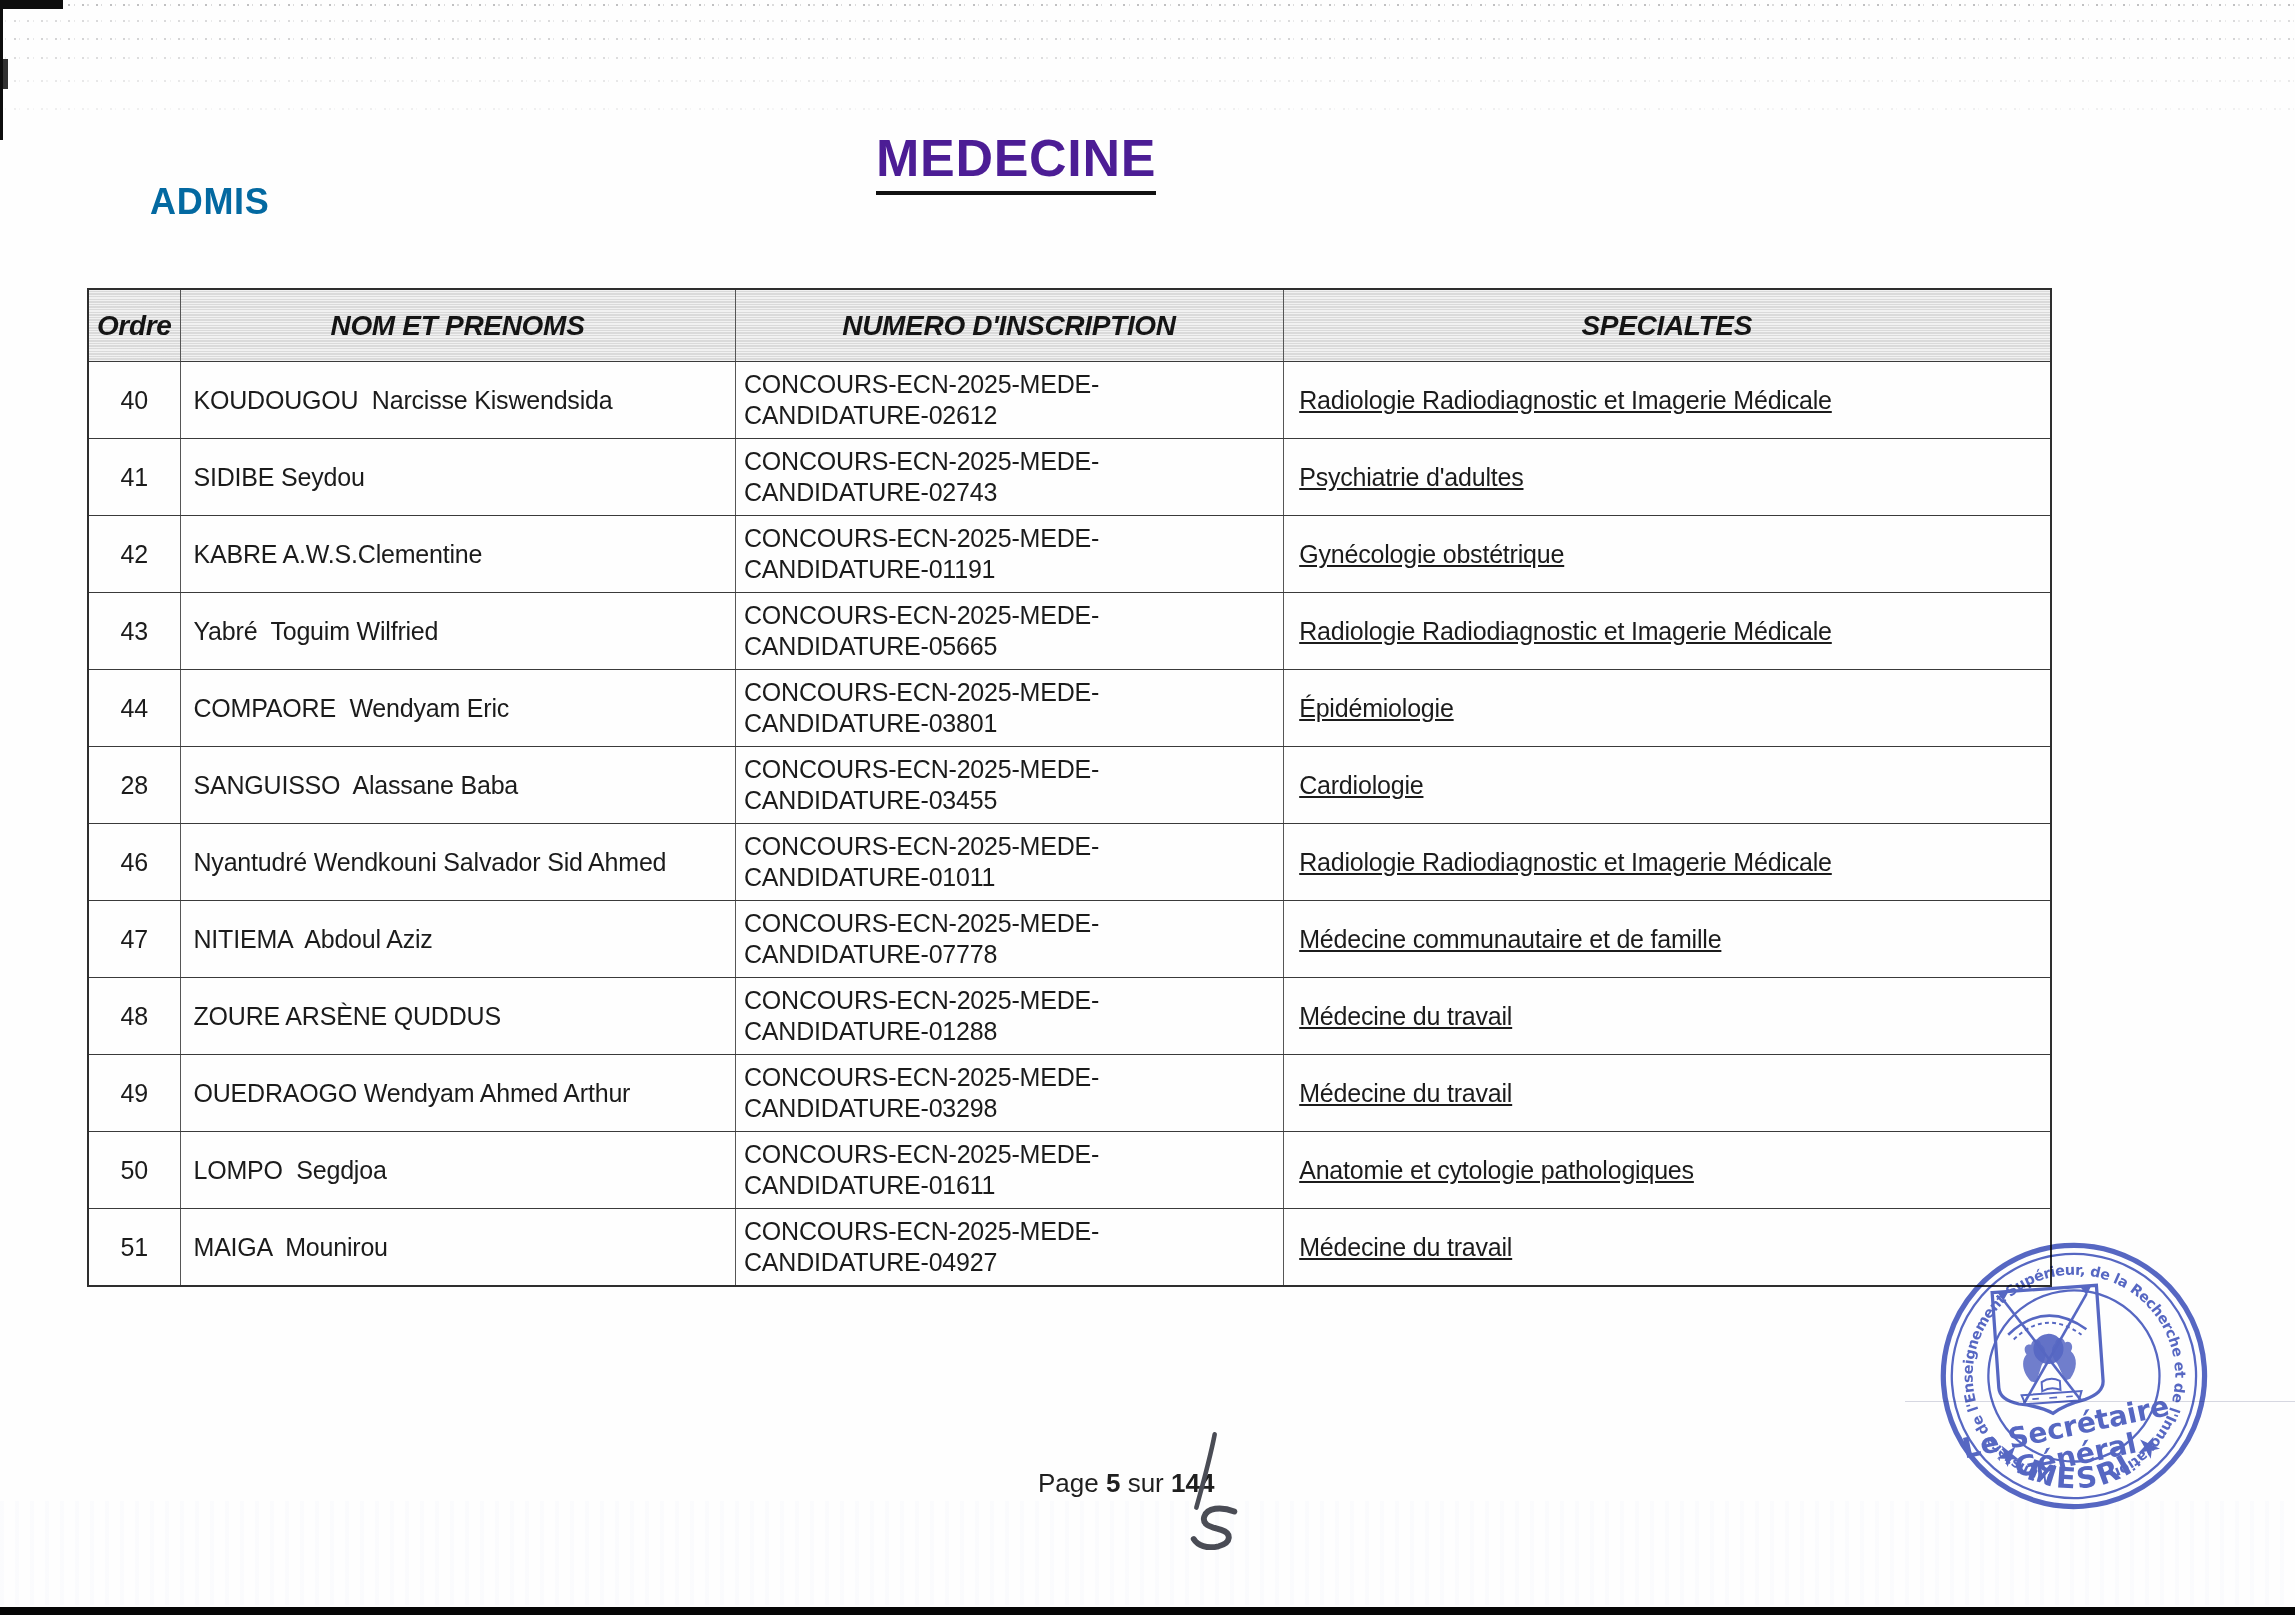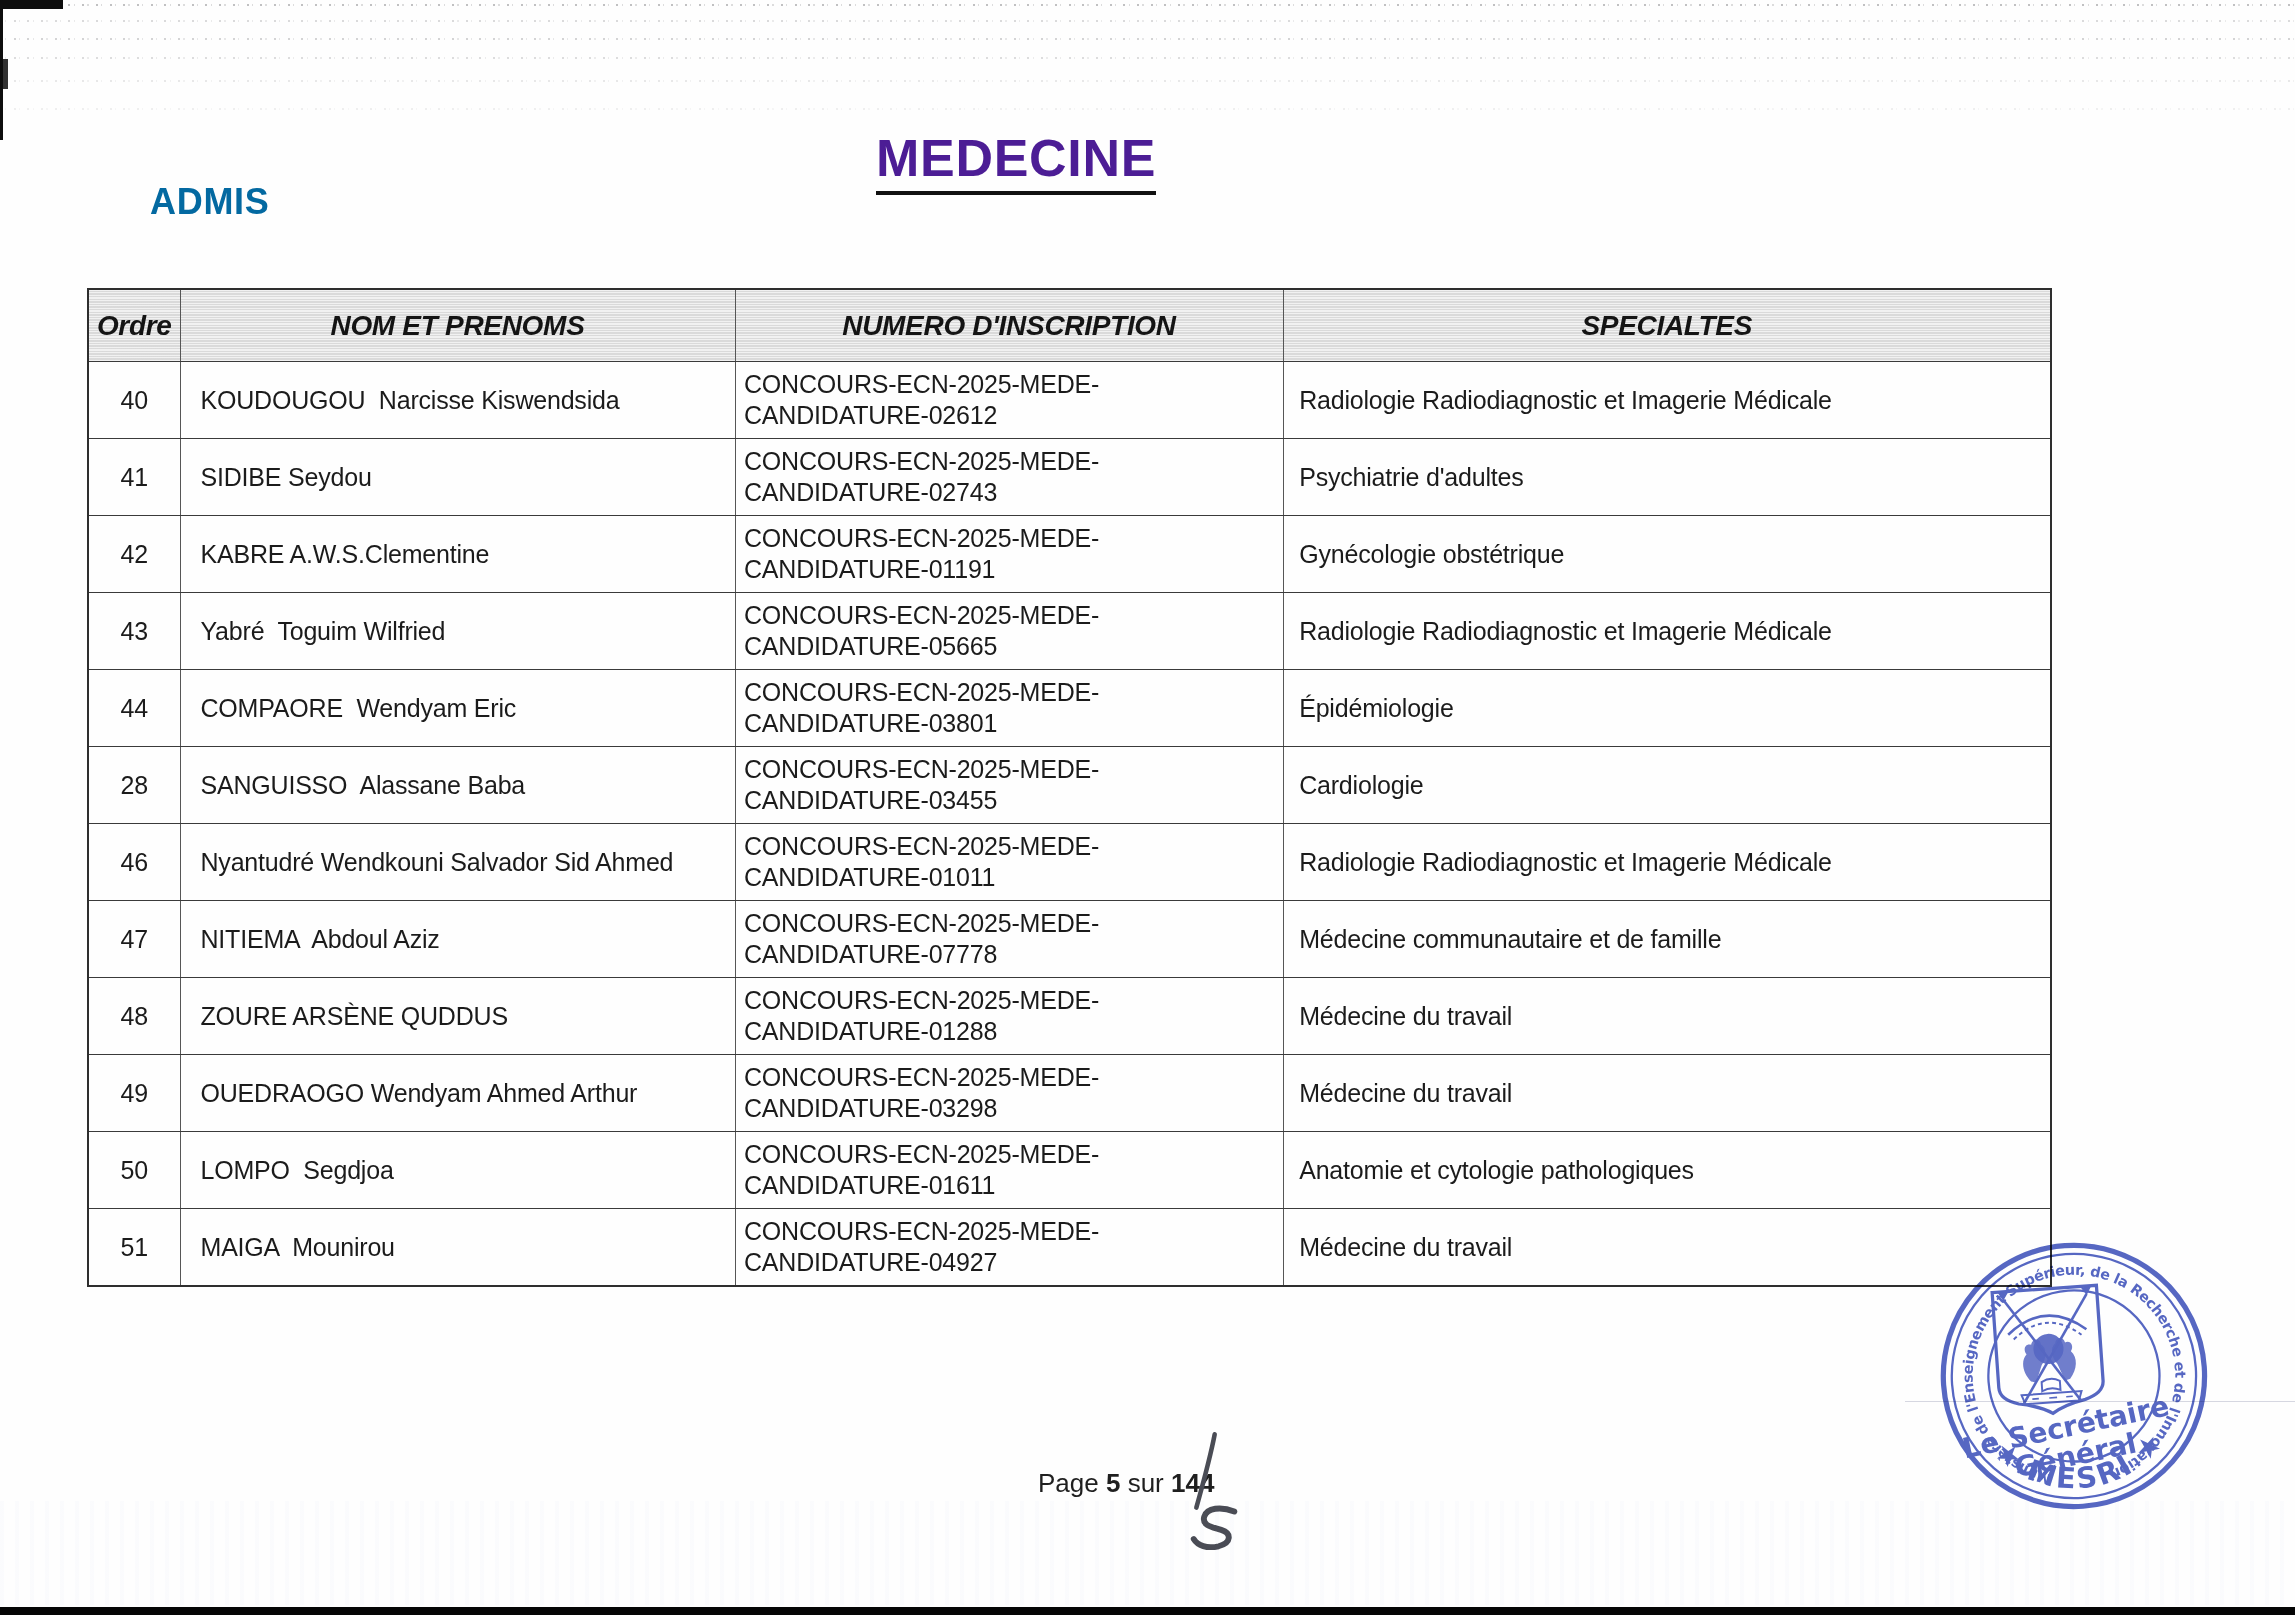--- a/index.html
+++ b/index.html
@@ -50,23 +50,23 @@
   col.c-insc{width:548px;}
   col.c-spec{width:768px;}
   thead th{
     height:69px;background:#e3e3e3;
     background-image:repeating-linear-gradient(0deg, rgba(255,255,255,.5) 0 1.3px, rgba(190,190,190,.25) 1.3px 2.6px);
     font-style:italic;font-weight:bold;font-size:28px;letter-spacing:-0.3px;color:#141414;
     text-align:center;border-bottom:2px solid #2e2e2e;
   }
   tbody td{height:74px;font-size:25px;letter-spacing:-0.2px;color:#1b1b1b;}
   td.ordre{text-align:center;}
-  td.nom{padding-left:20px;white-space:pre-wrap;}
+  td.nom{padding-left:13px;white-space:pre-wrap;}
   td.insc{padding-left:8.5px;line-height:31px;}
-  td.spec{padding-left:15.7px;white-space:pre-wrap;}
+  td.spec{padding-left:15.7px;white-space:pre-wrap;text-decoration:underline;}
 
   
   .footer{position:absolute;left:1038px;top:1468px;font-size:26px;color:#1f1f1f;white-space:pre;}
   .footer b{font-weight:bold;}
 
   
   .handwriting{position:absolute;left:1161px;top:1416px;}
   .handwriting path{stroke:#4a4c55;fill:none;stroke-linecap:round;stroke-linejoin:round;}
 
   

